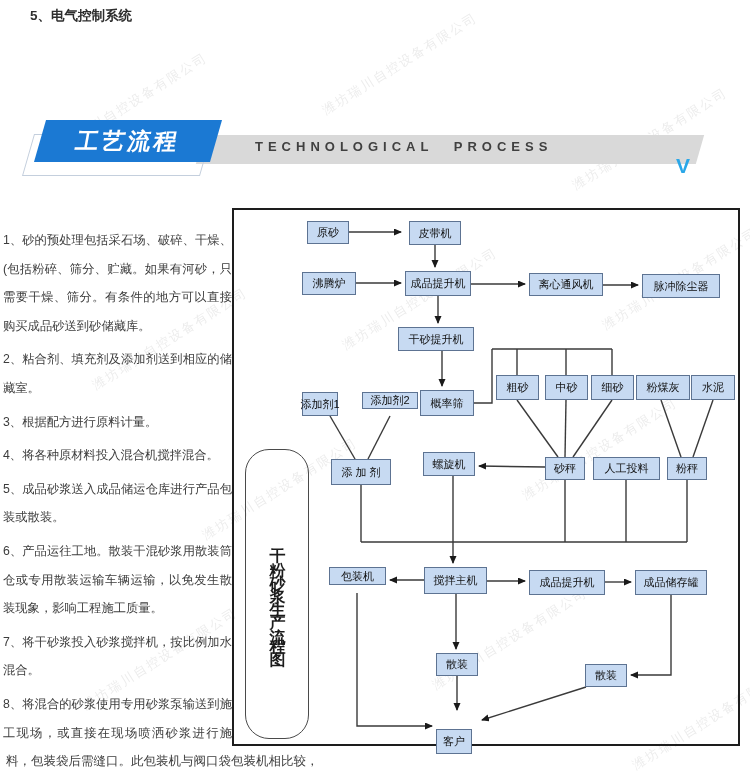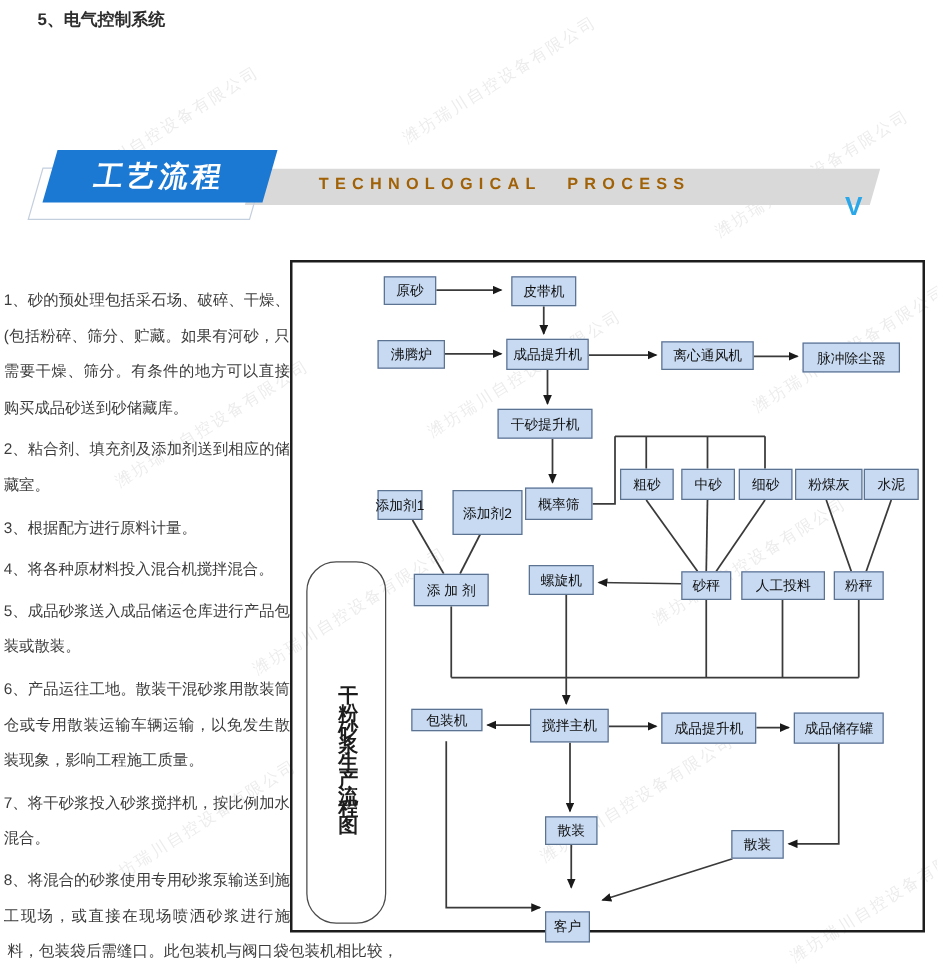--- a/index.html
+++ b/index.html
@@ -14,21 +14,21 @@
   
   .doc-head { position:absolute; left:30px; top:7px; font-size:13.5px; font-weight:bold; color:#2e2e2e; z-index:2;text-align:center; }
   .doc-para { position:absolute; left:8px; top:32px; width:737px; font-size:13px; line-height:30px;
               color:#3c3c3c; text-indent:2em; text-align:justify; text-justify:inter-character; z-index:2; }
 
   
   .banner { position:absolute; left:0; top:116px; width:750px; height:78px; z-index:2; }
   .banner-bar { position:absolute; left:200px; top:19px; width:500px; height:29px; background:#d9d9d9;
                 transform:skewX(-16deg); }
   .banner-bar-text { position:absolute; left:255px; top:23px; font-size:13px; font-weight:bold;
-                     color:#a16207; letter-spacing:5px; word-spacing:12px; }
+                     color:#404040; letter-spacing:5px; word-spacing:12px; }
   .banner-ghost { position:absolute; left:28px; top:18px; width:178px; height:42px;
                   border:1px solid #c4cfdd; transform:skewX(-16deg); background:transparent; }
   .banner-blue { position:absolute; left:40px; top:4px; width:176px; height:42px; background:#1b79d3;
                  transform:skewX(-16deg); display:flex; align-items:center; justify-content:center; }
   .banner-blue span { font-size:23px; font-weight:bold; color:#ffffff; letter-spacing:3px; transform:skewX(6deg); }
   .banner-chevron { position:absolute; left:676px; top:38px; font-size:21px; font-weight:bold; color:#2aa7e8; }
 
   
   .steps { position:absolute; left:3px; top:226px; width:229px; height:522px; overflow:hidden; z-index:2; }
   .step { font-size:12.3px; line-height:28.6px; color:#3c3c3c; text-align:justify;
@@ -149,21 +149,21 @@
     </div>
 
     <div class="node" style="left:73px;top:11px;width:42px;height:23px">原砂</div>
     <div class="node" style="left:175px;top:11px;width:52px;height:24px">皮带机</div>
     <div class="node" style="left:68px;top:62px;width:54px;height:23px">沸腾炉</div>
     <div class="node" style="left:171px;top:61px;width:66px;height:25px">成品提升机</div>
     <div class="node" style="left:295px;top:63px;width:74px;height:23px">离心通风机</div>
     <div class="node" style="left:408px;top:64px;width:78px;height:24px">脉冲除尘器</div>
     <div class="node" style="left:164px;top:117px;width:76px;height:24px">干砂提升机</div>
     <div class="node" style="left:68px;top:182px;width:36px;height:24px">添加剂1</div>
-    <div class="node" style="left:128px;top:182px;width:56px;height:36px">添加剂2</div>
+    <div class="node" style="left:128px;top:182px;width:56px;height:17px">添加剂2</div>
     <div class="node" style="left:186px;top:180px;width:54px;height:26px">概率筛</div>
     <div class="node" style="left:262px;top:165px;width:43px;height:25px">粗砂</div>
     <div class="node" style="left:311px;top:165px;width:43px;height:25px">中砂</div>
     <div class="node" style="left:357px;top:165px;width:43px;height:25px">细砂</div>
     <div class="node" style="left:402px;top:165px;width:54px;height:25px">粉煤灰</div>
     <div class="node" style="left:457px;top:165px;width:44px;height:25px">水泥</div>
     <div class="node" style="left:97px;top:249px;width:60px;height:26px">添 加 剂</div>
     <div class="node" style="left:189px;top:242px;width:52px;height:24px">螺旋机</div>
     <div class="node" style="left:311px;top:247px;width:40px;height:23px">砂秤</div>
     <div class="node" style="left:359px;top:247px;width:67px;height:23px">人工投料</div>

